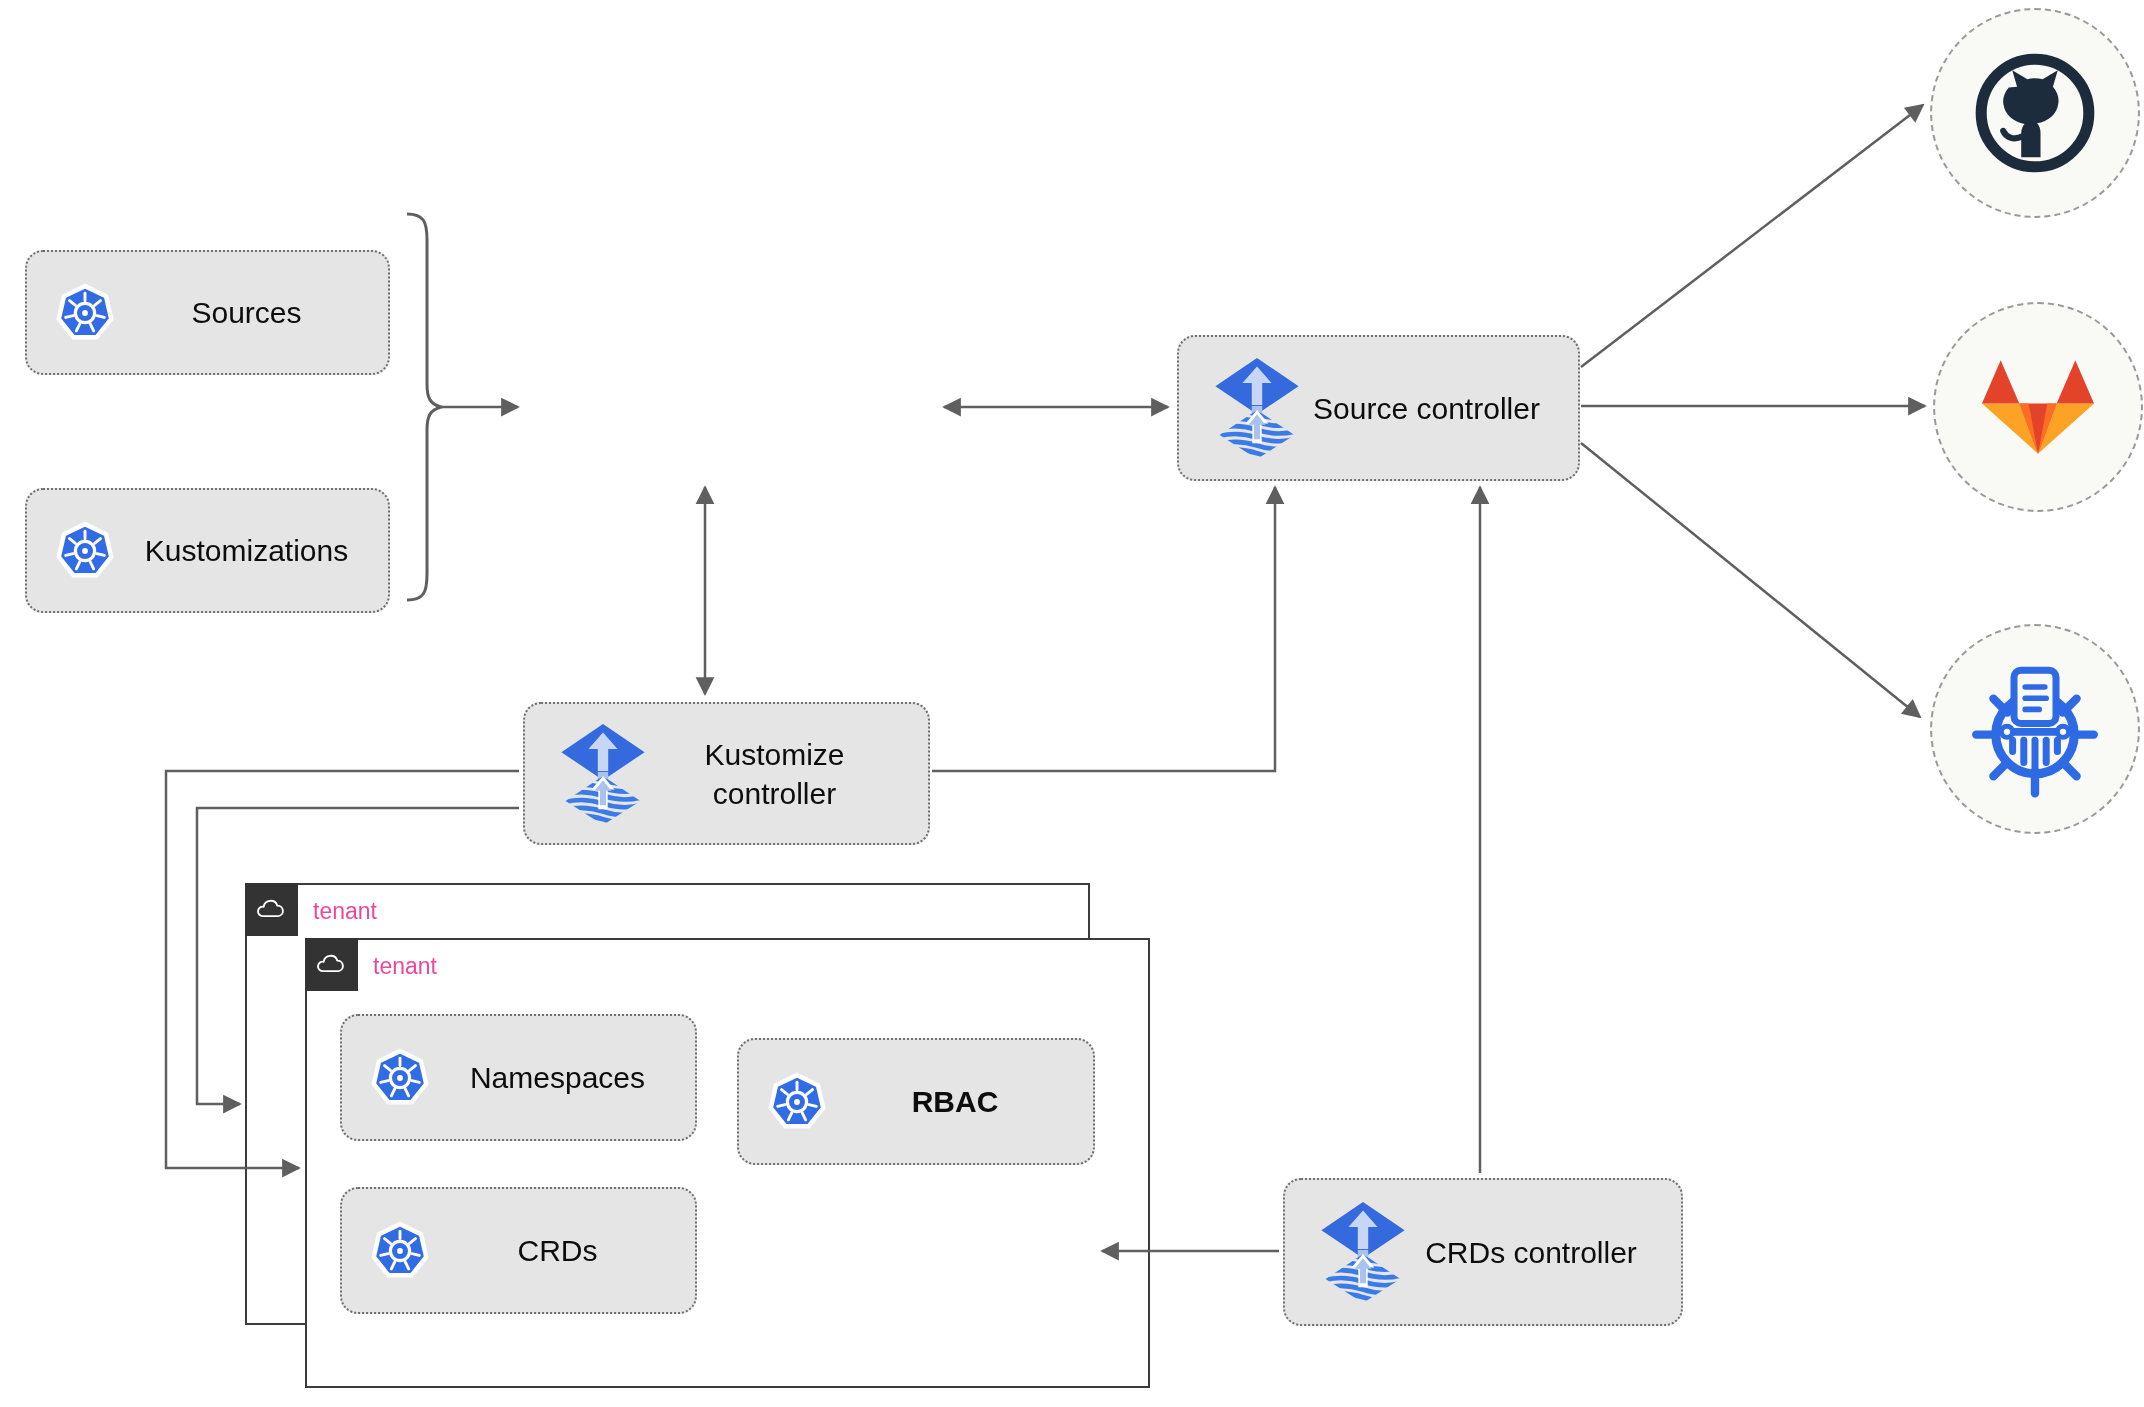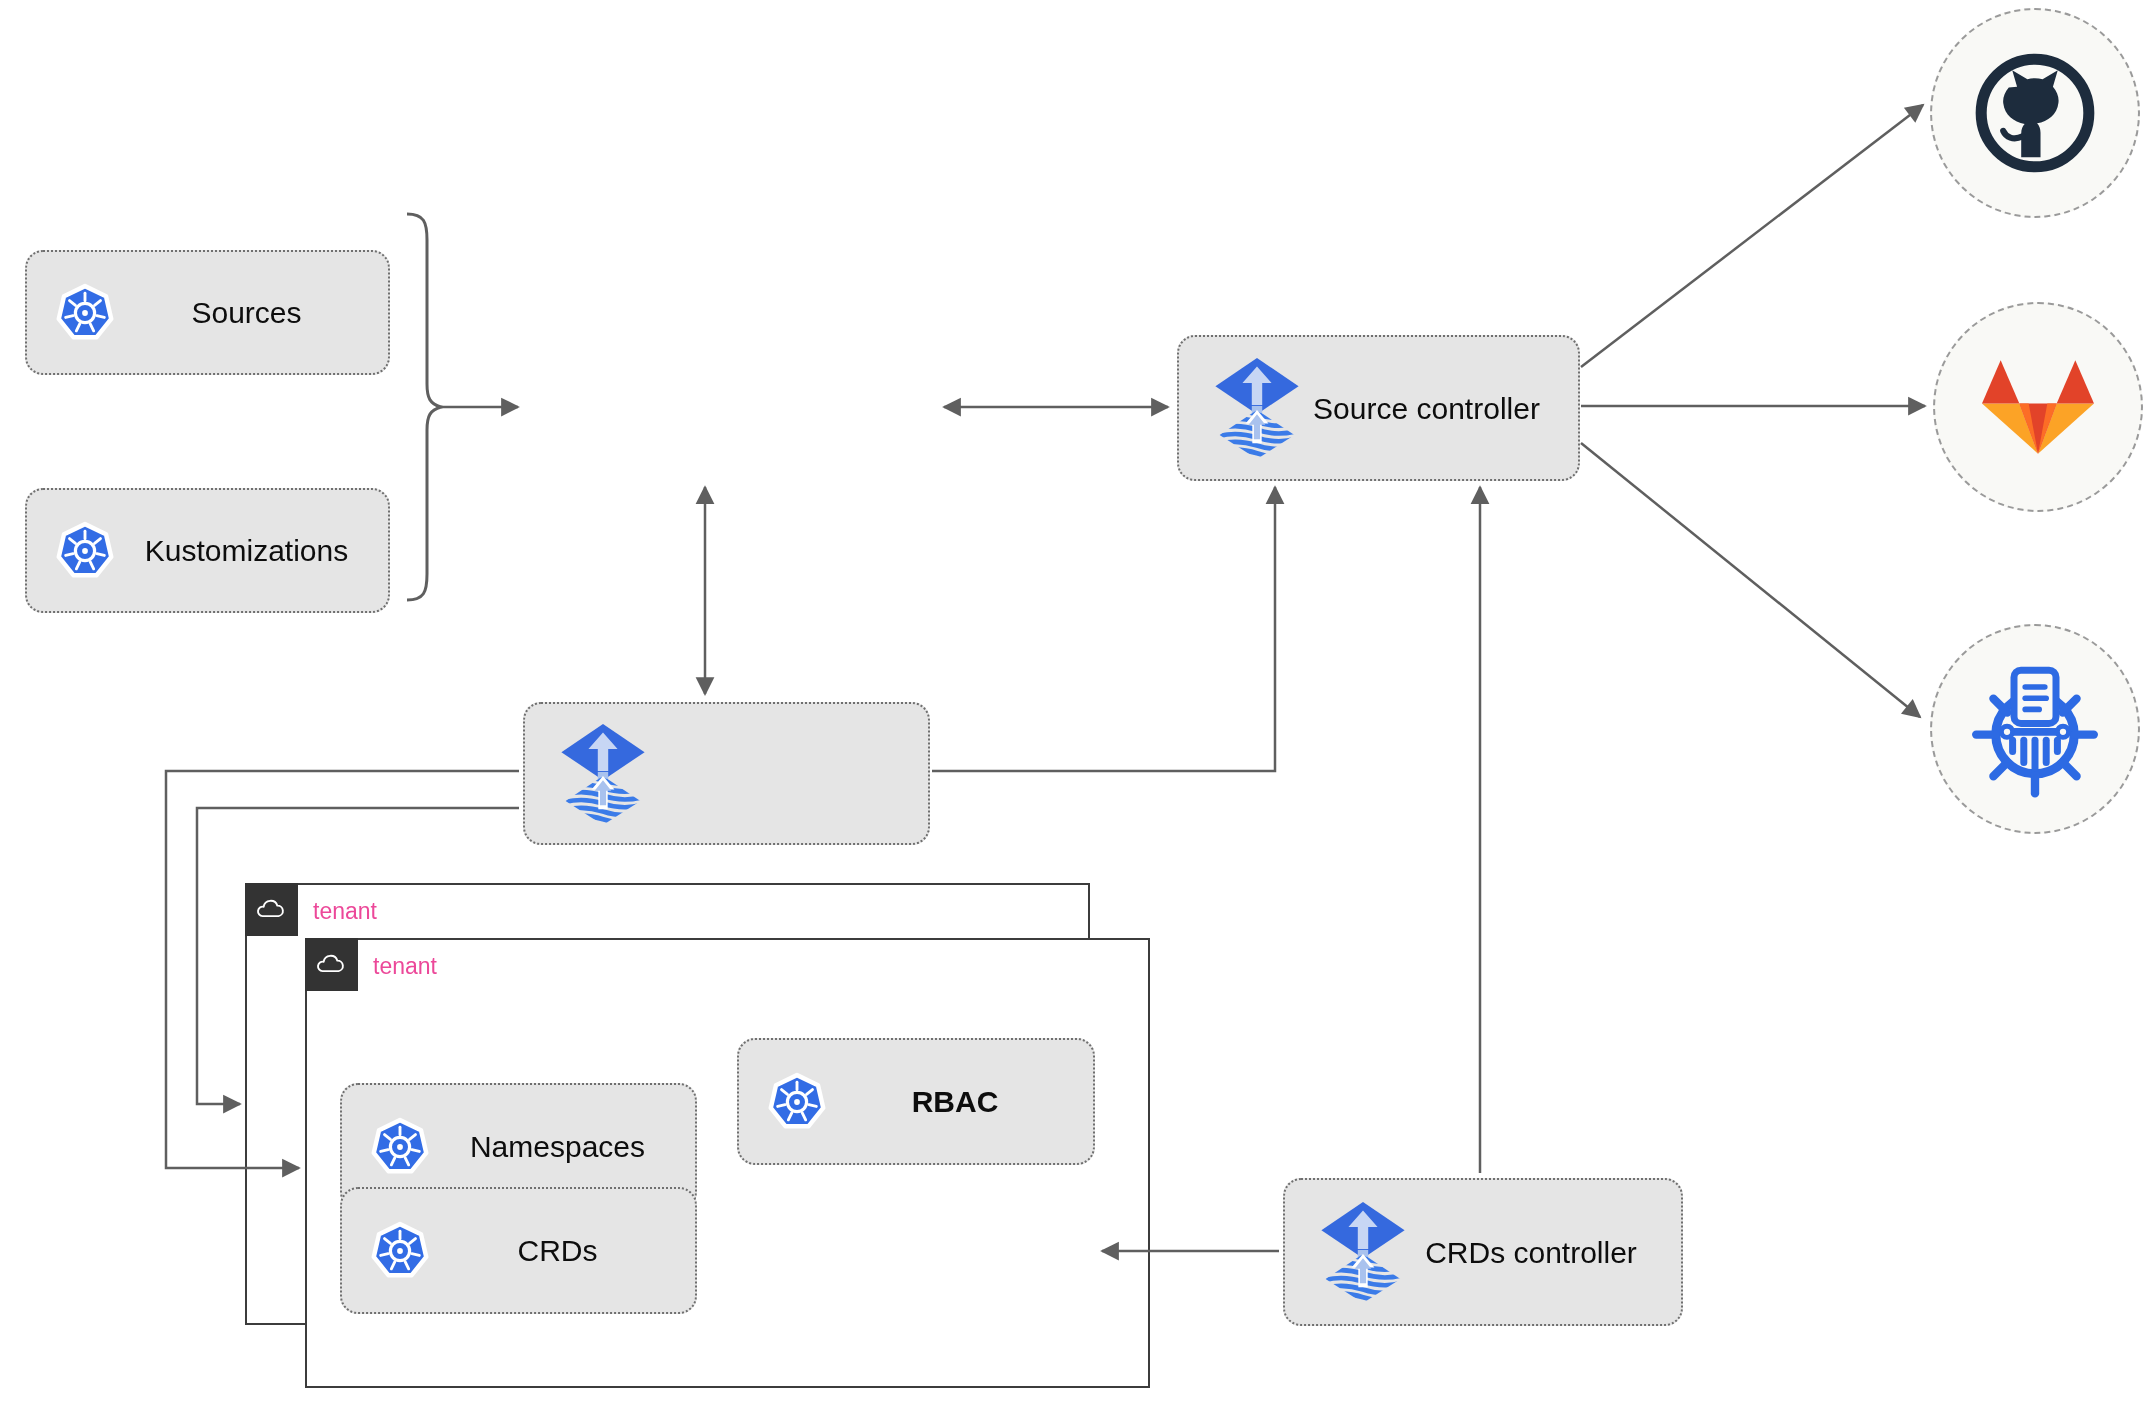--- a/index.html
+++ b/index.html
@@ -177,32 +177,33 @@
       </span>
     <span class="lbl">Source controller</span>
   </div>
 
   <div class="node two" style="left:523px;top:702px;width:407px;height:143px;">
     <span class="icon">
       <svg width="104" height="104">
           <use href="#icon-flux"></use>
         </svg>
       </span>
+    <span class="lbl">Kustomize controller</span>
   </div>
 
   <div class="node two" style="left:1283px;top:1178px;width:400px;height:148px;">
     <span class="icon">
       <svg width="104" height="104">
           <use href="#icon-flux"></use>
         </svg>
       </span>
     <span class="lbl">CRDs controller</span>
   </div>
 
-  <div class="node one" style="left:340px;top:1083px;width:357px;height:127px;z-index:12;">
+  <div class="node one" style="left:340px;top:1014px;width:357px;height:127px;z-index:12;">
     <span class="icon">
       <svg width="64" height="64">
           <use href="#icon-k8s"></use>
         </svg>
       </span>
     <span class="lbl">Namespaces</span>
   </div>
 
   <div class="node one" style="left:737px;top:1038px;width:358px;height:127px;z-index:12;font-weight:bold;">
     <span class="icon">

